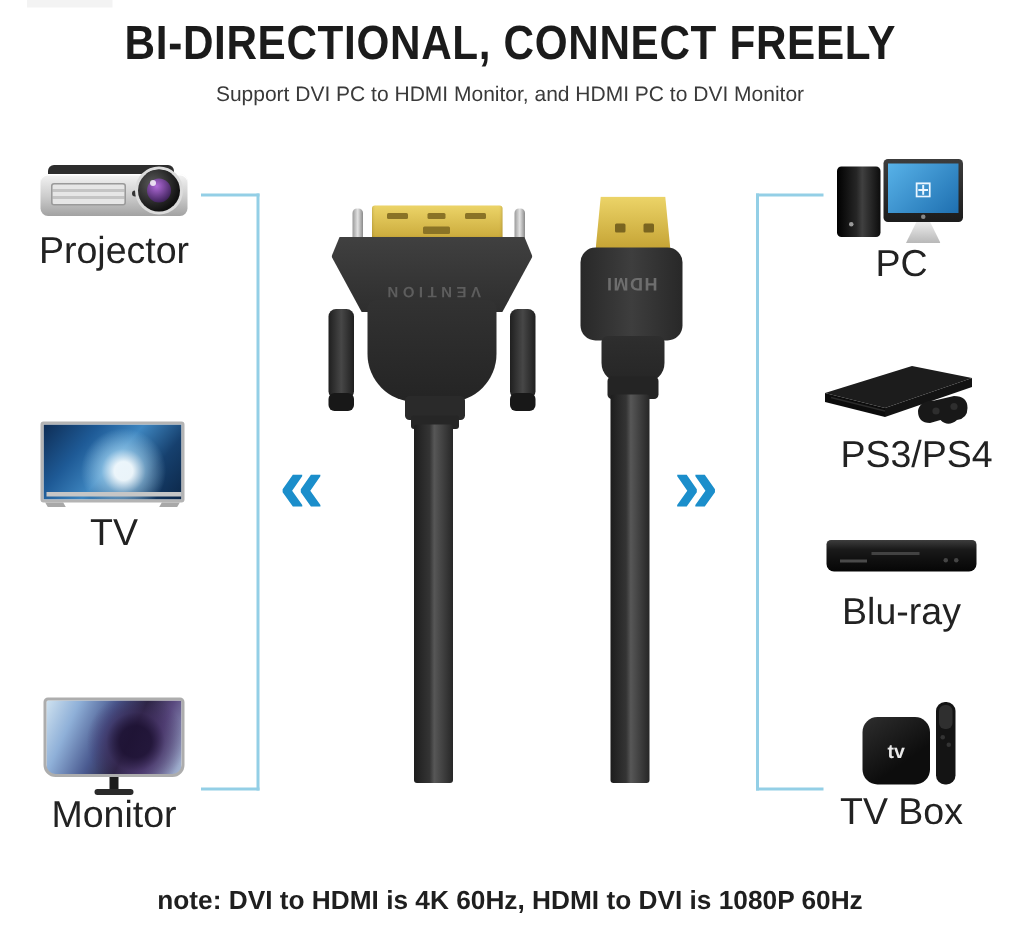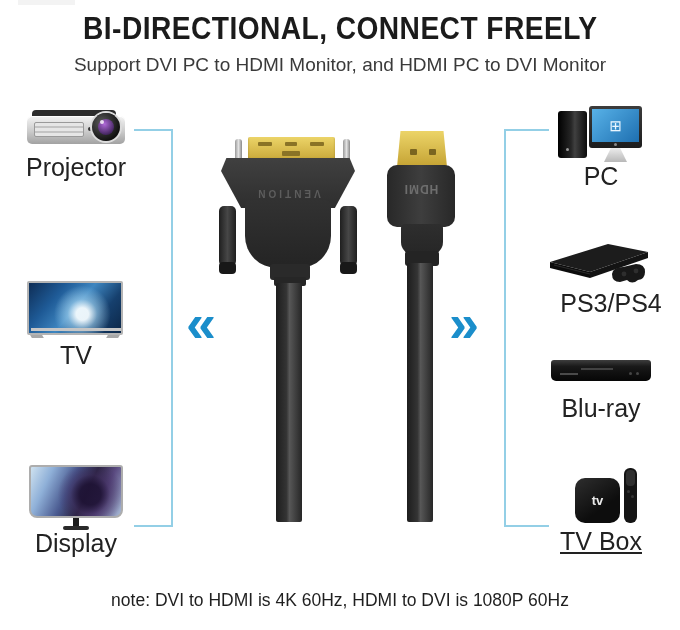--- a/index.html
+++ b/index.html
@@ -3,21 +3,21 @@
 <meta charset="utf-8">
 <style>
   * { margin:0; padding:0; box-sizing:border-box; }
   html,body { width:680px; height:630px; }
   body { font-family:"Liberation Sans", sans-serif; background:#ffffff; position:relative; overflow:hidden; }
   .abs { position:absolute; }
 
   
   .title { top:10px; left:0; width:680px; text-align:center; font-size:32px; font-weight:700; color:#1b1b1b; letter-spacing:.5px; }
   .title span { display:inline-block; transform:scaleX(.88); transform-origin:center; white-space:nowrap; }
-  .subtitle { top:54px; left:0; width:680px; text-align:center; font-size:19px; color:#3a3a3a; }
+  .subtitle { top:54px; left:0; width:680px; text-align:center; font-size:14px; color:#3a3a3a; }
   .corner-artifact { left:18px; top:0; width:57px; height:5px; background:#f3f3f3; }
 
   
   .dev-label { text-align:center; font-size:25px; color:#222; }
 
   
   .bracket { border:2px solid #93cfe6; }
   .bracket-left  { left:134px; top:129px; width:39px; height:398px; border-left:none; }
   .bracket-right { left:504px; top:129px; width:45px; height:398px; border-right:none; }
 
@@ -100,21 +100,21 @@
   
   .hdmi-gold { left:397px; top:131px; width:50px; height:36px; clip-path:polygon(7% 0,93% 0,100% 100%,0 100%); background:linear-gradient(180deg,#ecd468,#c4a233); }
   .hdmi-pin { position:absolute; width:7px; height:6px; background:#7a6520; border-radius:1px; top:149px; }
   .hdmi-body { left:387px; top:165px; width:68px; height:62px; border-radius:10px; background:linear-gradient(90deg,#282828,#3e3e3e 50%,#282828); }
   .hdmi-label { left:387px; top:182px; width:68px; text-align:center; transform:rotate(180deg); color:#6e6e6e; font-size:12px; font-weight:700; letter-spacing:1px; z-index:3; }
   .hdmi-lower { left:401px; top:224px; width:42px; height:31px; border-radius:4px 4px 13px 13px; background:linear-gradient(180deg,#2e2e2e,#262626); }
   .hdmi-relief { left:405px; top:251px; width:34px; height:15px; border-radius:3px; background:#242424; }
   .cable-hdmi { left:407px; top:263px; width:26px; height:259px; }
 
   
-  .note { top:590px; left:0; width:680px; text-align:center; font-size:17.5px; color:#1f1f1f; }
+  .note { top:590px; left:0; width:680px; text-align:center; font-size:17.5px; color:#1f1f1f;font-weight:bold; }
 </style>
 </head>
 <body>
 
 <div class="abs corner-artifact"></div>
 <div class="abs title"><span>BI-DIRECTIONAL, CONNECT FREELY</span></div>
 <div class="abs subtitle">Support DVI PC to HDMI Monitor, and HDMI PC to DVI Monitor</div>
 
 <div class="abs projector">
   <div class="abs proj-top"></div>
@@ -135,21 +135,21 @@
   <div class="abs tv-foot l"></div>
   <div class="abs tv-foot r"></div>
 </div>
 <div class="abs dev-label" style="left:10px;top:341px;width:132px;">TV</div>
 
 <div class="abs display">
   <div class="abs disp-screen"></div>
   <div class="abs disp-pillar"></div>
   <div class="abs disp-base"></div>
 </div>
-<div class="abs dev-label" style="left:10px;top:529px;width:132px;">Display</div>
+<div class="abs dev-label" style="left:10px;top:529px;width:132px;">Monitor</div>
 
 <div class="abs bracket bracket-left"></div>
 <div class="abs bracket bracket-right"></div>
 <div class="abs chev chev-left">«</div>
 <div class="abs chev chev-right">»</div>
 
 <div>
   <div class="abs dvi-pinL"></div>
   <div class="abs dvi-pinR"></div>
   <div class="abs dvi-gold">
@@ -221,15 +221,15 @@
 <div class="abs tvbox">
   <div class="abs atv">
       <span>tv</span>
     </div>
   <div class="abs remote">
     <div class="abs remote-pad"></div>
     <div class="abs remote-d1"></div>
     <div class="abs remote-d2"></div>
   </div>
 </div>
-<div class="abs dev-label" style="left:541px;top:527px;width:120px;text-decoration:underline;">TV Box</div>
+<div class="abs dev-label" style="left:541px;top:527px;width:120px;">TV Box</div>
 
 <div class="abs note">note: DVI to HDMI is 4K 60Hz, HDMI to DVI is 1080P 60Hz</div>
 
 </body></html>

